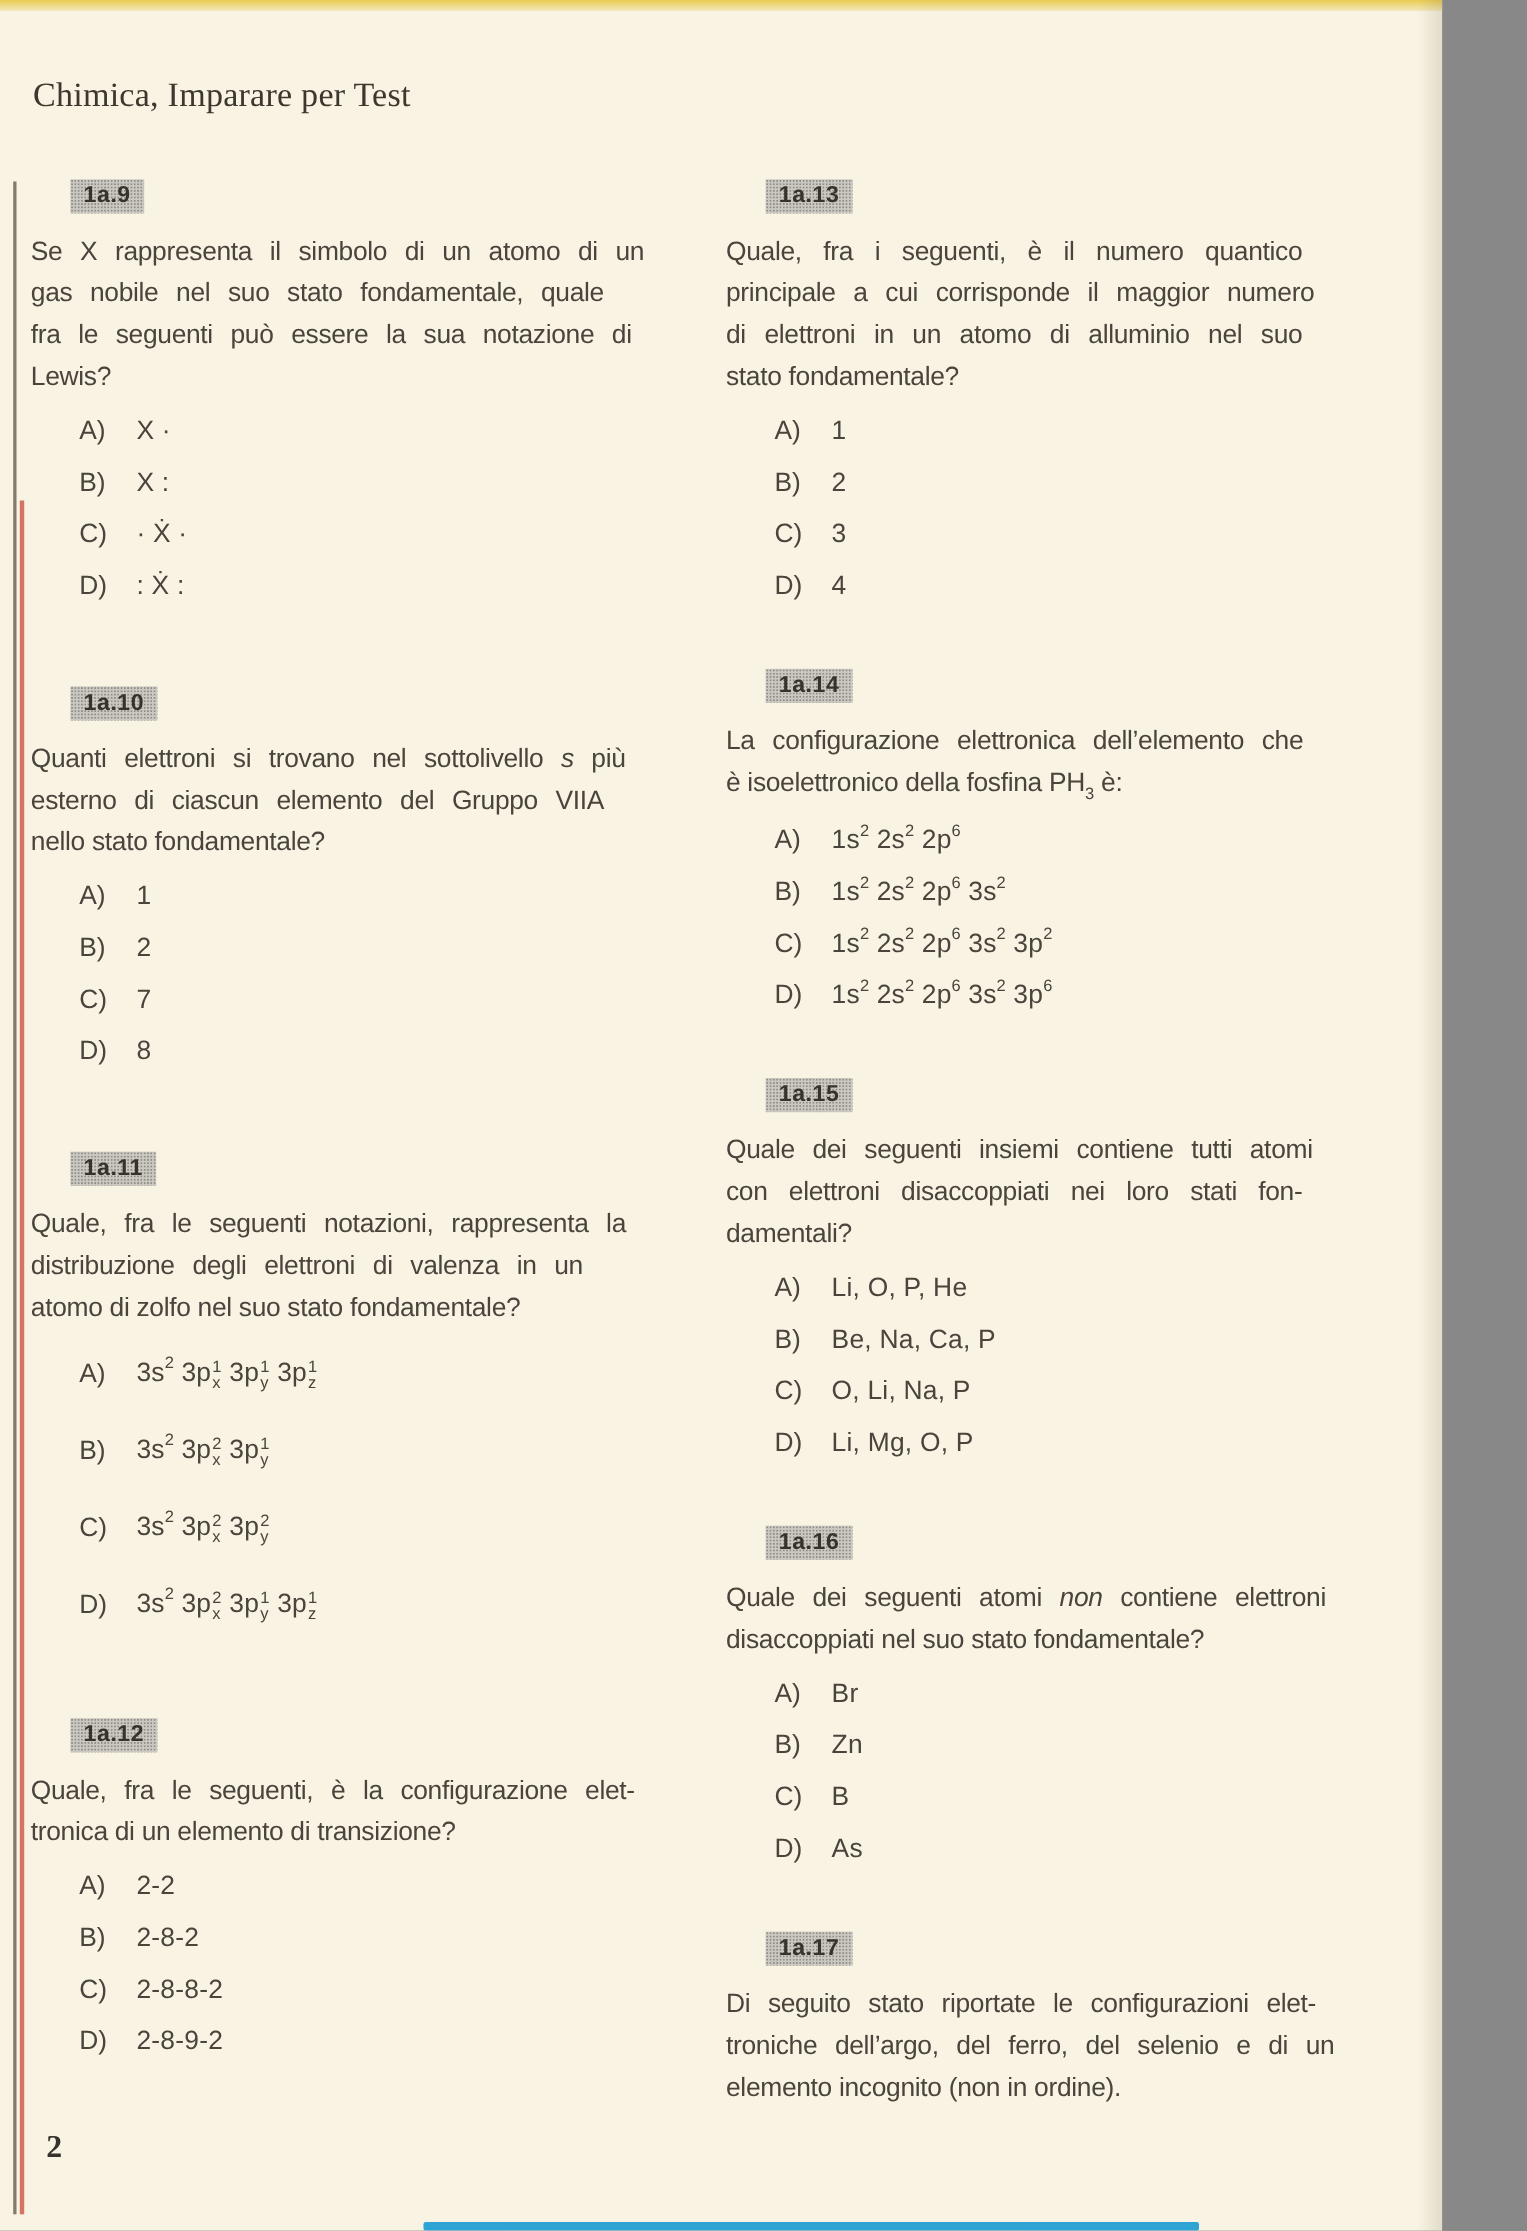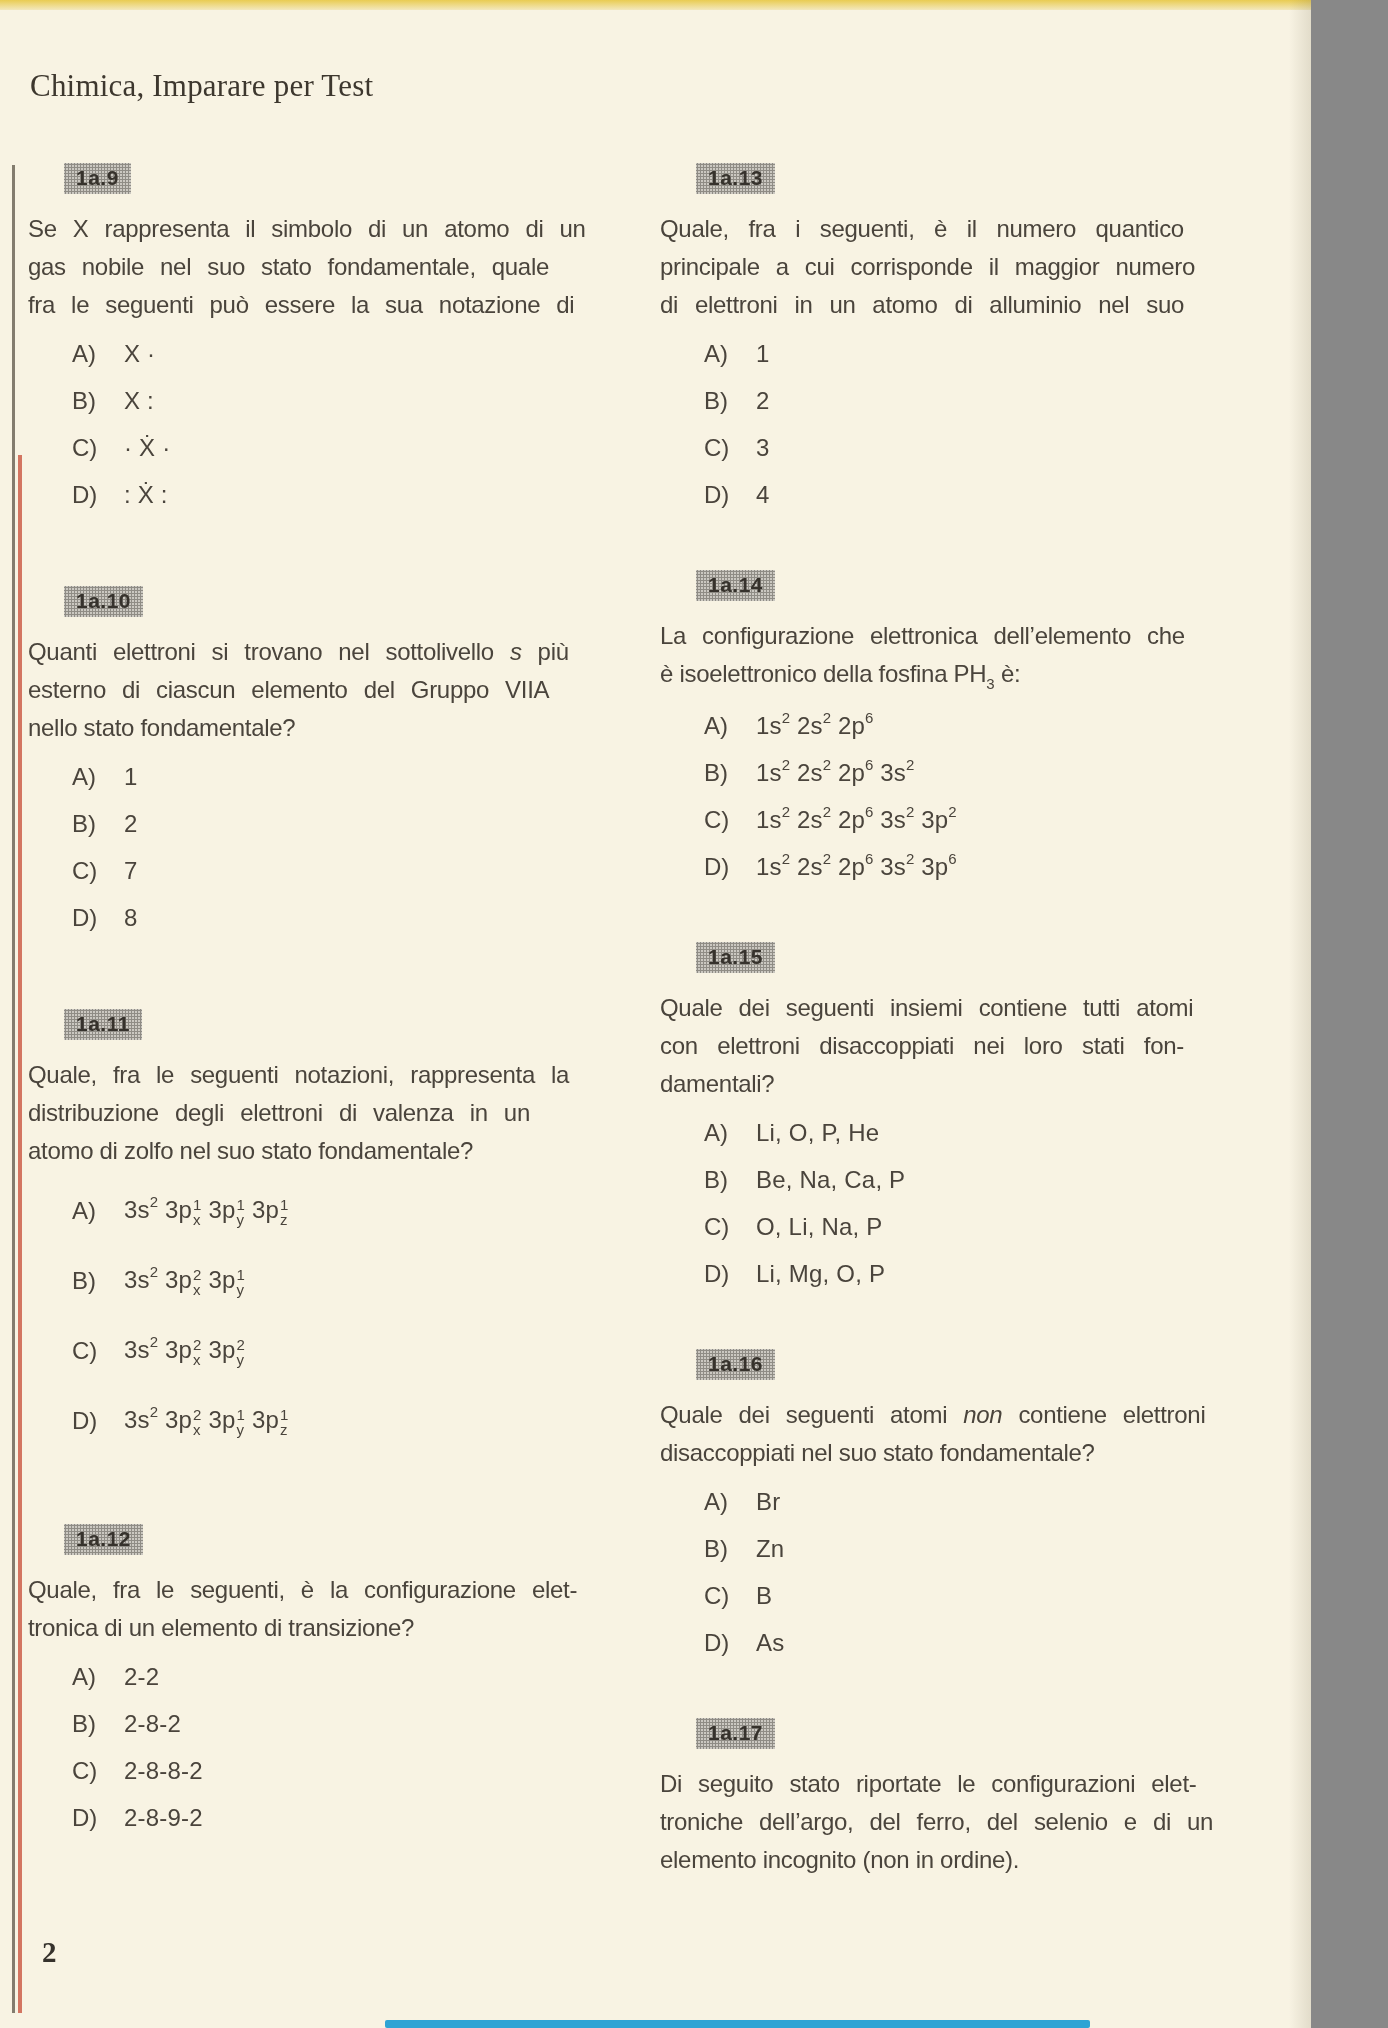--- a/index.html
+++ b/index.html
@@ -111,20 +111,21 @@
             <span>fra</span>
             <span>le</span>
             <span>seguenti</span>
             <span>può</span>
             <span>essere</span>
             <span>la</span>
             <span>sua</span>
             <span>notazione</span>
             <span>di</span>
           </div>
+          <div class="q-line">Lewis?</div>
         </div>
     <ul class="q-options">
           <li class="option">
     <span class="opt-letter">A)</span>
     <span class="opt-value">X ·</span>
   </li>
           <li class="option">
     <span class="opt-letter">B)</span>
     <span class="opt-value">X :</span>
   </li>
@@ -315,20 +316,21 @@
             <span>di</span>
             <span>elettroni</span>
             <span>in</span>
             <span>un</span>
             <span>atomo</span>
             <span>di</span>
             <span>alluminio</span>
             <span>nel</span>
             <span>suo</span>
           </div>
+          <div class="q-line">stato fondamentale?</div>
         </div>
     <ul class="q-options">
           <li class="option">
     <span class="opt-letter">A)</span>
     <span class="opt-value">1</span>
   </li>
           <li class="option">
     <span class="opt-letter">B)</span>
     <span class="opt-value">2</span>
   </li>

